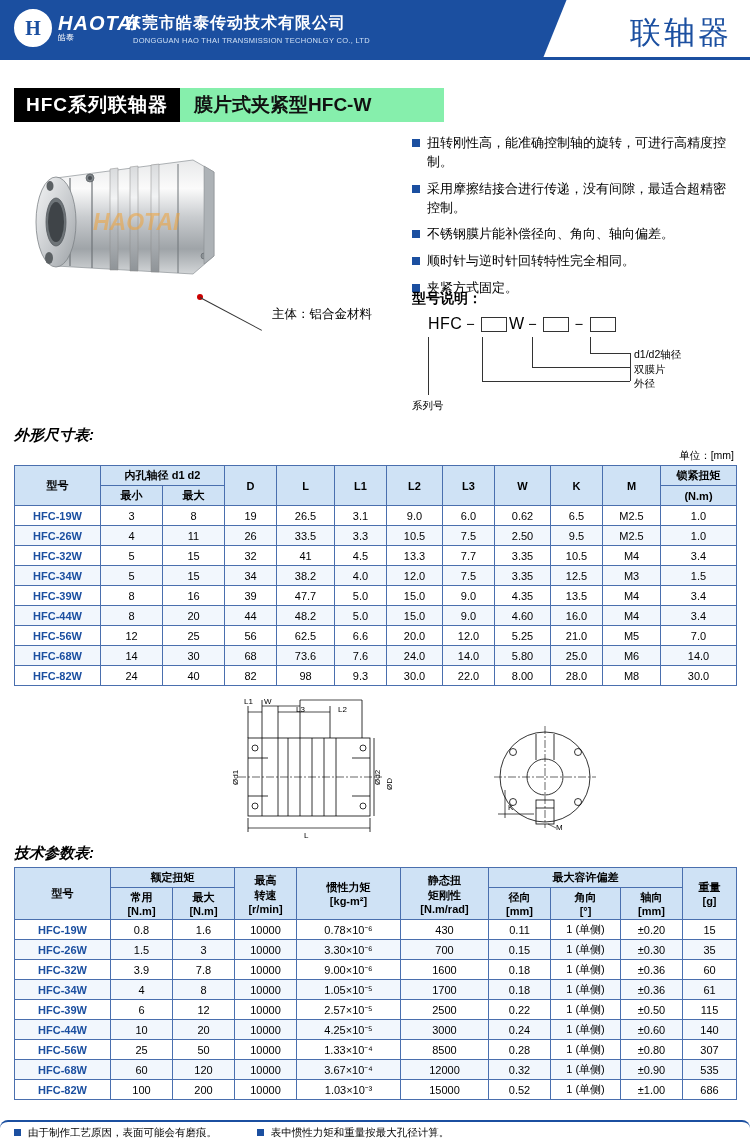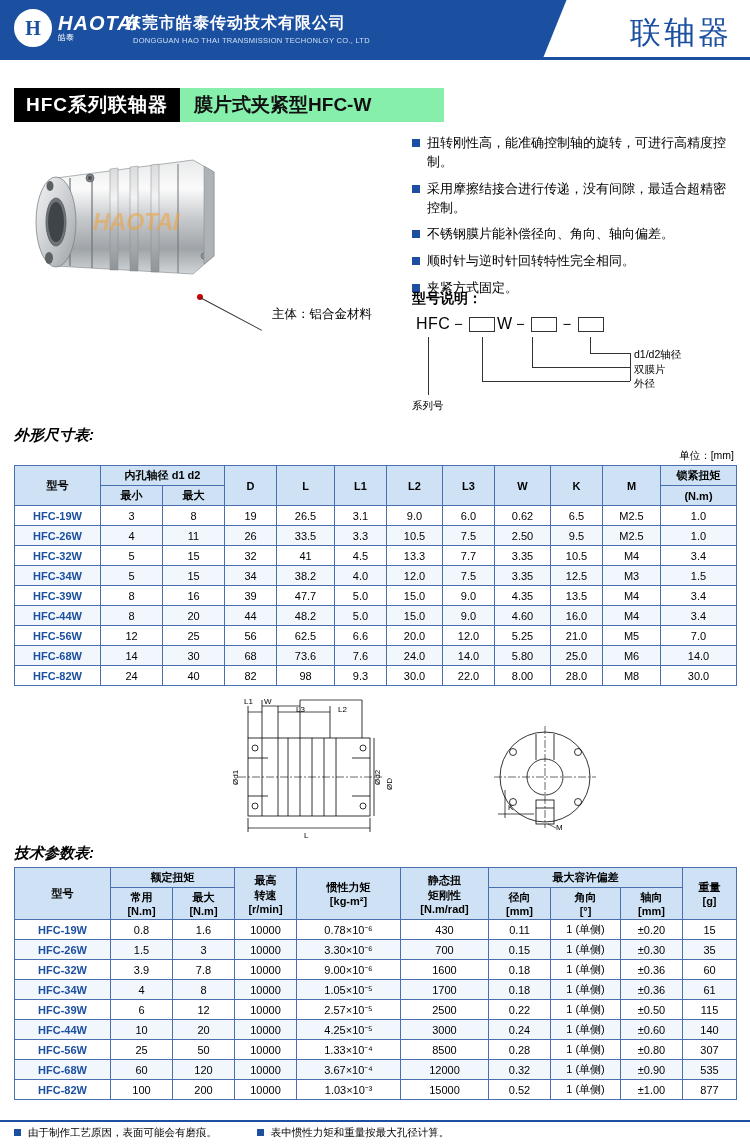--- a/index.html
+++ b/index.html
@@ -181,21 +181,21 @@
   .model-exp-title {
     font-size: 14px;
     font-weight: bold;
     margin-bottom: 6px;
   }
   .model-row {
     display: flex;
     align-items: center;
     font-size: 16px;
     letter-spacing: 0.5px;
-    margin-left: 4px;
+    margin-left: 16px;
     text-align: right;
   }
   .mbox {
     display: inline-block;
     width: 26px; height: 15px;
     border: 1px solid #333;
     margin: 0 2px;
   }
   .model-lines {
     position: relative;
@@ -255,20 +255,21 @@
   
   .footnotes {
     position: absolute;
     left: 0; bottom: 0;
     width: 750px;
     border-top: 2px solid #1b4fa0;
     padding: 4px 14px 4px 14px;
     font-size: 10.5px;
     display: flex;
     gap: 40px;
+    border-radius: 8px;
   }
   .footnotes .sq {
     display: inline-block;
     width: 7px; height: 7px;
     background: #1b4fa0;
     margin-right: 4px;
   }
 </style>
 </head>
 <body>
@@ -809,21 +810,21 @@
     <tr>
       <td class="model">HFC-82W</td>
       <td>100</td>
       <td>200</td>
       <td>10000</td>
       <td>1.03×10⁻³</td>
       <td>15000</td>
       <td>0.52</td>
       <td>1 (单侧)</td>
       <td>±1.00</td>
-      <td>877</td>
+      <td>686</td>
     </tr>
   </tbody>
 </table>
 
 <div class="footnotes">
   <div>
     <span class="sq"></span>
     <span>由于制作工艺原因，表面可能会有磨痕。</span>
   </div>
   <div>

